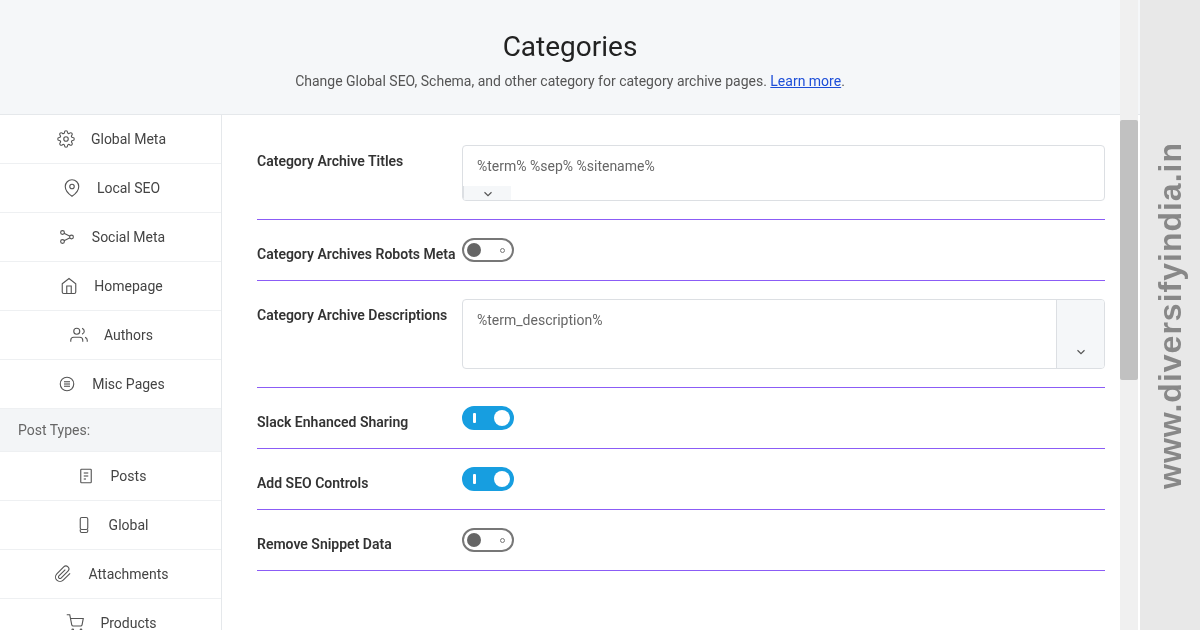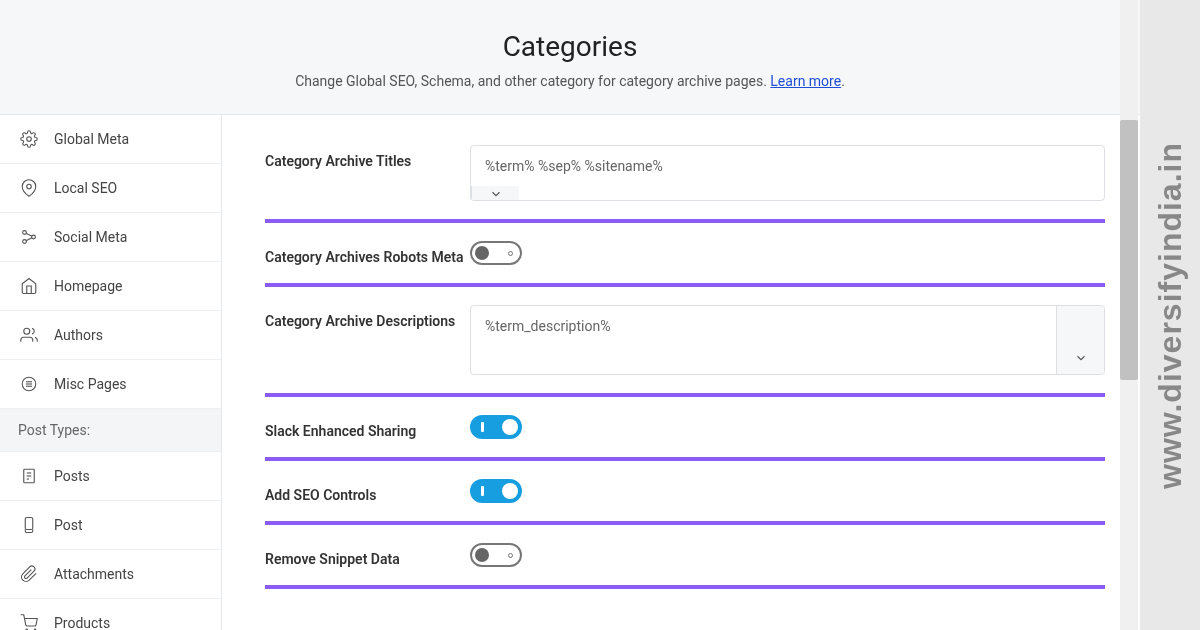--- a/index.html
+++ b/index.html
@@ -4,26 +4,26 @@
 <style>
 * { box-sizing: border-box; margin: 0; padding: 0; }
 body { font-family: -apple-system, BlinkMacSystemFont, "Segoe UI", Roboto, sans-serif; background: #f5f7f9; color: #333; width: 1200px; height: 630px; overflow: hidden; position: relative; }
 .page { width: 1140px; height: 630px; background: #f5f7f9; }
 .header { text-align: center; padding: 30px 0 25px; }
 .header h1 { font-size: 28px; font-weight: 400; color: #222; margin-bottom: 10px; }
 .header p { font-size: 14px; color: #555; }
 .header a { color: #1d4ed8; text-decoration: underline; margin-top: 16px; }
 .content { display: flex; background: #fff; border-top: 1px solid #e5e8eb; }
 .sidebar { width: 222px; border-right: 1px solid #e5e8eb; background: #fff; }
-.sidebar-item { display: flex; align-items: center; padding: 13px 18px; border-bottom: 1px solid #eef0f2; font-size: 14px; color: #444; cursor: pointer; }
+.sidebar-item { display: flex; align-items: center; padding: 13px 18px; border-bottom: 1px solid #eef0f2; font-size: 14px; color: #444; cursor: pointer; justify-content: center; }
 .sidebar-item .icon { width: 22px; height: 22px; margin-right: 14px; display: flex; align-items: center; justify-content: center; color: #555; flex-shrink: 0; }
 .sidebar-item .icon svg { width: 18px; height: 18px; stroke: #555; fill: none; stroke-width: 1.5; }
 .sidebar-group { padding: 13px 18px; font-size: 14px; color: #666; background: #f3f5f7; border-bottom: 1px solid #eef0f2; }
 .main { flex: 1; padding: 30px 35px; }
-.form-row { display: flex; align-items: flex-start; padding: 18px 0; border-bottom: 4px solid #8b5cf6; margin-left: 8px; }
+.form-row { display: flex; align-items: flex-start; padding: 18px 0; border-bottom: 1px solid #8b5cf6; }
 .form-row.first { padding-top: 0; }
 .form-label { width: 205px; font-size: 14px; font-weight: 600; color: #333; padding-top: 8px; flex-shrink: 0; }
 .form-control { flex: 1; }
 .field-select { display: flex; border: 1px solid #dcdfe3; border-radius: 4px; overflow: hidden; flex-direction: column; }
 .field-select-val { flex: 1; padding: 12px 14px; font-size: 14px; color: #666; }
 .field-select-btn { width: 48px; background: #f5f7f9; border-left: 1px solid #dcdfe3; display: flex; align-items: center; justify-content: center; cursor: pointer; }
 .field-textarea { display: flex; border: 1px solid #dcdfe3; border-radius: 4px; overflow: hidden; height: 70px; }
 .field-textarea-val { flex: 1; padding: 12px 14px; font-size: 14px; color: #666; }
 .field-textarea-btn { width: 48px; background: #f5f7f9; border-left: 1px solid #dcdfe3; display: flex; align-items: flex-end; justify-content: center; padding-bottom: 10px; cursor: pointer; }
 .chev { width: 14px; height: 14px; }
@@ -126,21 +126,21 @@
           </span>
         <span>Posts</span>
       </div>
       <div class="sidebar-item">
         <span class="icon">
             <svg viewBox="0 0 24 24">
               <rect x="7" y="2" width="10" height="16" rx="2"></rect>
               <path d="M7 18v2a2 2 0 0 0 2 2h6a2 2 0 0 0 2-2v-2"></path>
             </svg>
           </span>
-        <span>Post</span>
+        <span>Global</span>
       </div>
       <div class="sidebar-item">
         <span class="icon">
             <svg viewBox="0 0 24 24">
               <path d="M21.44 11.05l-9.19 9.19a6 6 0 0 1-8.49-8.49l9.19-9.19a4 4 0 0 1 5.66 5.66l-9.2 9.19a2 2 0 0 1-2.83-2.83l8.49-8.48"></path>
             </svg>
           </span>
         <span>Attachments</span>
       </div>
       <div class="sidebar-item">

